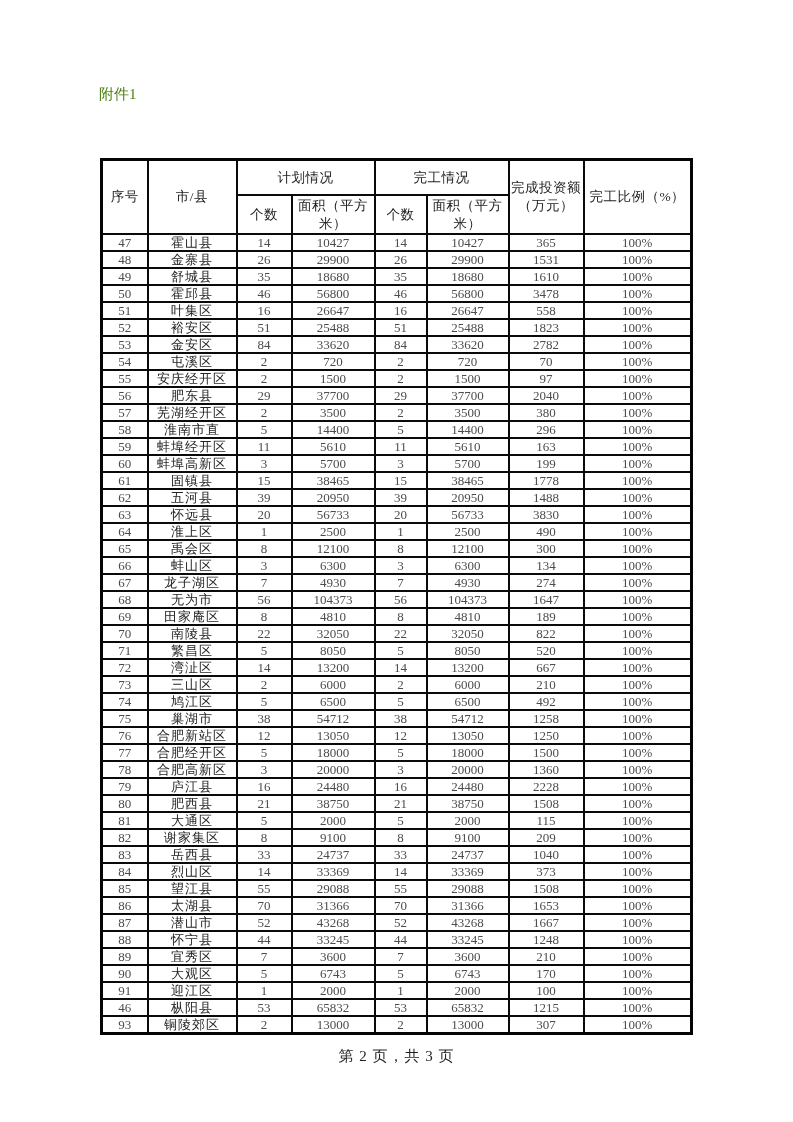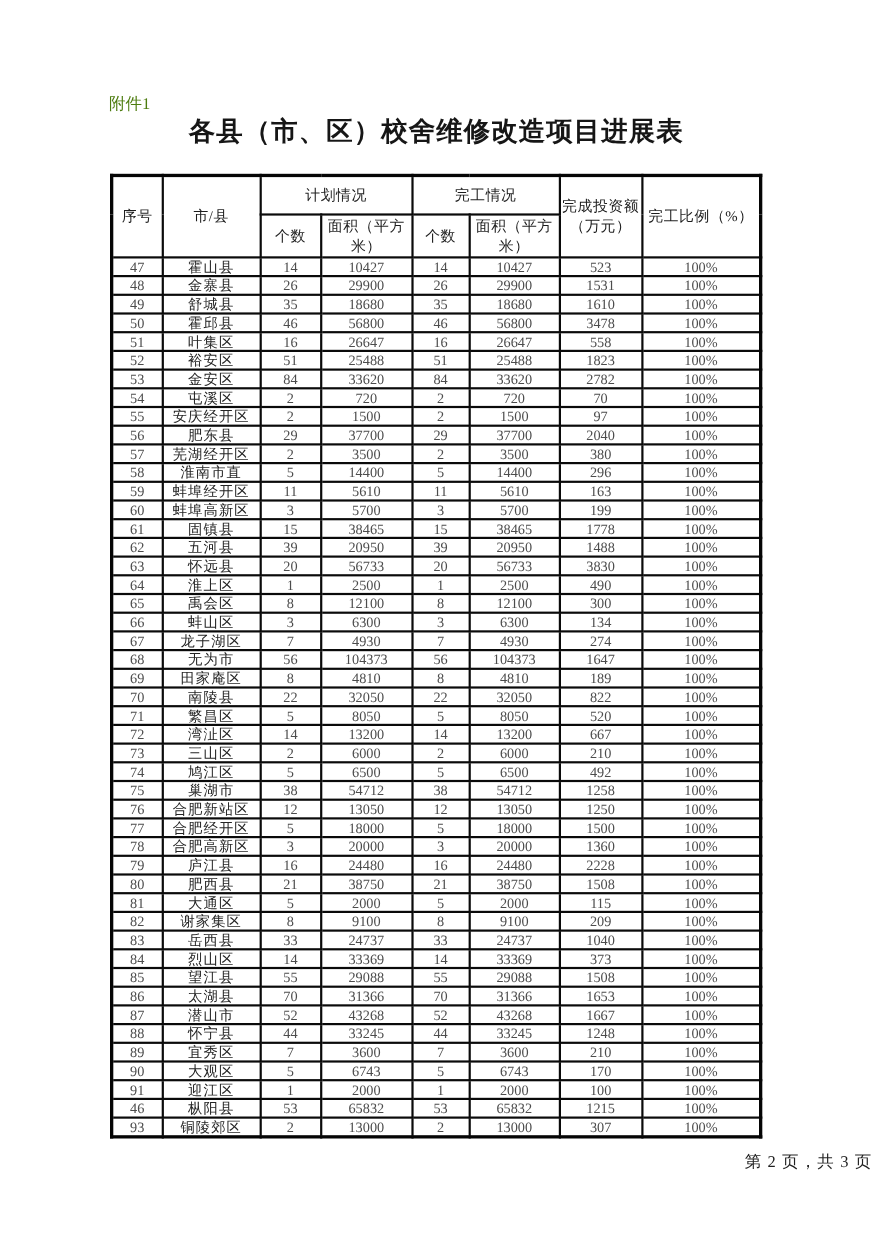--- a/index.html
+++ b/index.html
@@ -61,34 +61,33 @@
     line-height: 1;
     height: 15px;
   }
   .doc-table td.cell-num { color: #4c4c4c; }
   .doc-table td.cell-city { color: #242424; letter-spacing: 1px; margin-top: 12px; }
   .page-footer {
     position: absolute;
     top: 1047px;
     left: 0;
     width: 793px;
-    text-align: right;
+    text-align: center;
     font-size: 15px;
     letter-spacing: 1px;
     color: #1f1f1f;
   }
 </style>
 </head>
 <body>
 
 <div class="page">
 
   <div class="attach-label">附件1</div>
 
-  <div class="doc-title">各县（市、区）校舍维修改造项目进展表</div>
 
   <table class="doc-table">
     <colgroup>
       <col style="width:46px">
       <col style="width:89px">
       <col style="width:55px">
       <col style="width:83px">
       <col style="width:52px">
       <col style="width:82px">
       <col style="width:75px">
@@ -111,21 +110,21 @@
       </tr>
     </thead>
     <tbody>
         <tr>
           <td class="cell-num">47</td>
           <td class="cell-city">霍山县</td>
           <td class="cell-num">14</td>
           <td class="cell-num">10427</td>
           <td class="cell-num">14</td>
           <td class="cell-num">10427</td>
-          <td class="cell-num">523</td>
+          <td class="cell-num">365</td>
           <td class="cell-num">100%</td>
         </tr>
         <tr>
           <td class="cell-num">48</td>
           <td class="cell-city">金寨县</td>
           <td class="cell-num">26</td>
           <td class="cell-num">29900</td>
           <td class="cell-num">26</td>
           <td class="cell-num">29900</td>
           <td class="cell-num">1531</td>

